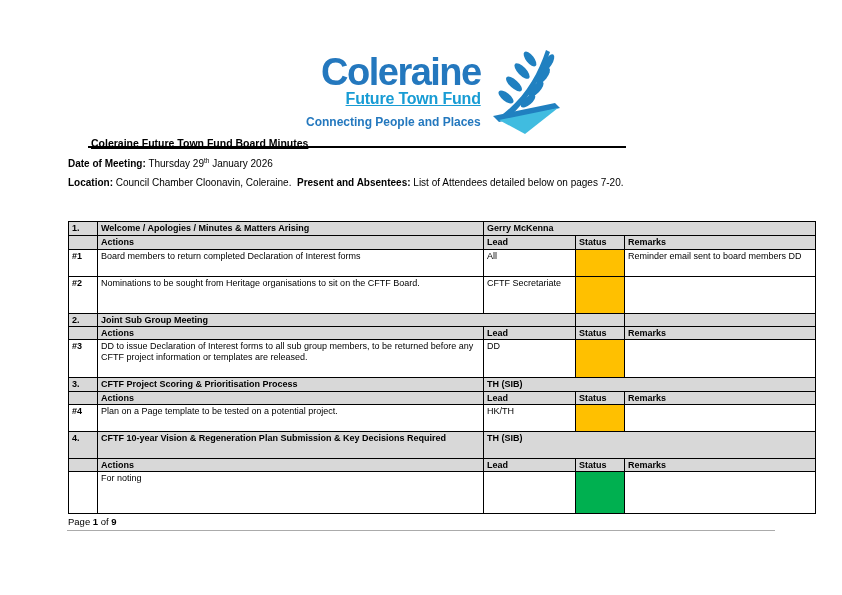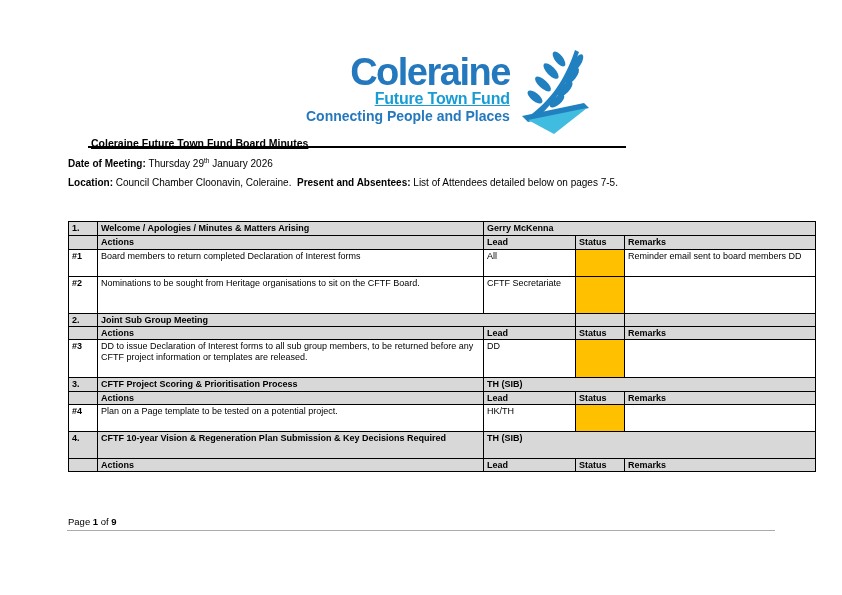--- a/index.html
+++ b/index.html
@@ -7,21 +7,21 @@
   .page {
     position:relative; width:764px; height:595px; background:#ffffff;
     font-family:"Liberation Sans", sans-serif; color:#000;
   }
 
   
   .logo { position:absolute; left:306px; top:48px; display:flex; align-items:flex-start; }
   .logo-text { display:flex; flex-direction:column; align-items:flex-end; padding-top:6px; }
   .logo-title { font-size:38px; font-weight:bold; line-height:0.95; letter-spacing:-1.5px; }
   .logo-sub { font-size:16px; font-weight:bold; line-height:1.05; letter-spacing:-0.2px; margin-top:1px;text-decoration:underline; }
-  .logo-tag { font-size:14px; font-weight:bold; line-height:1.1; margin-top:1px; }
+  .logo-tag { font-size:12px; font-weight:bold; line-height:1.1; margin-top:8px; }
   .logo-leaf { width:82px; height:86px; margin-left:4px; }
 
   
   .doc-title-rule {
     position:absolute; left:68px; top:133px; width:538px; height:15px;
     border-bottom:2px solid #000;
     margin-left:20px;
   }
   .doc-title { font-size:10.5px; font-weight:bold; text-decoration:underline; padding-left:3px; }
   .meta-line { position:absolute; left:68px; font-size:10px; line-height:12px; width:730px; }
@@ -73,21 +73,21 @@
   </div>
 
   <div class="doc-title-rule">
     <span class="doc-title">Coleraine Future Town Fund Board Minutes</span>
   </div>
 
   <div class="meta-line meta-date">
     <span class="b">Date of Meeting:</span><span> Thursday 29</span><sup class="ord">th</sup><span> January 2026</span>
   </div>
   <div class="meta-line meta-loc">
-    <span class="b">Location:</span><span> Council Chamber Cloonavin, Coleraine.&nbsp; </span><span class="b">Present and Absentees:</span><span> List of Attendees detailed below on pages 7-5.</span>
+    <span class="b">Location:</span><span> Council Chamber Cloonavin, Coleraine.&nbsp; </span><span class="b">Present and Absentees:</span><span> List of Attendees detailed below on pages 7-20.</span>
   </div>
 
   <div class="minutes-table-wrap">
     <table class="minutes">
       <colgroup>
         <col style="width:29px">
           <col style="width:386px">
           <col style="width:92px">
           <col style="width:49px">
           <col style="width:191px">
@@ -167,20 +167,27 @@
           <td class="shade b">CFTF 10-year Vision &amp; Regeneration Plan Submission &amp; Key Decisions Required</td>
           <td class="shade b" colspan="3">TH (SIB)</td>
         </tr>
         <tr style="height:13px">
           <td class="shade"></td>
           <td class="shade b">Actions</td>
           <td class="shade b">Lead</td>
           <td class="shade b">Status</td>
           <td class="shade b">Remarks</td>
         </tr>
+        <tr style="height:42px">
+          <td class="num"></td>
+          <td>For noting</td>
+          <td></td>
+          <td style="background-color: rgb(0, 176, 80);"></td>
+          <td></td>
+        </tr>
       </tbody>
     </table>
   </div>
 
   <div class="footer-text">
     <span>Page </span><span class="b">1</span><span> of </span><span class="b">9</span>
   </div>
   <div class="footer-rule"></div>
 
 </div>

